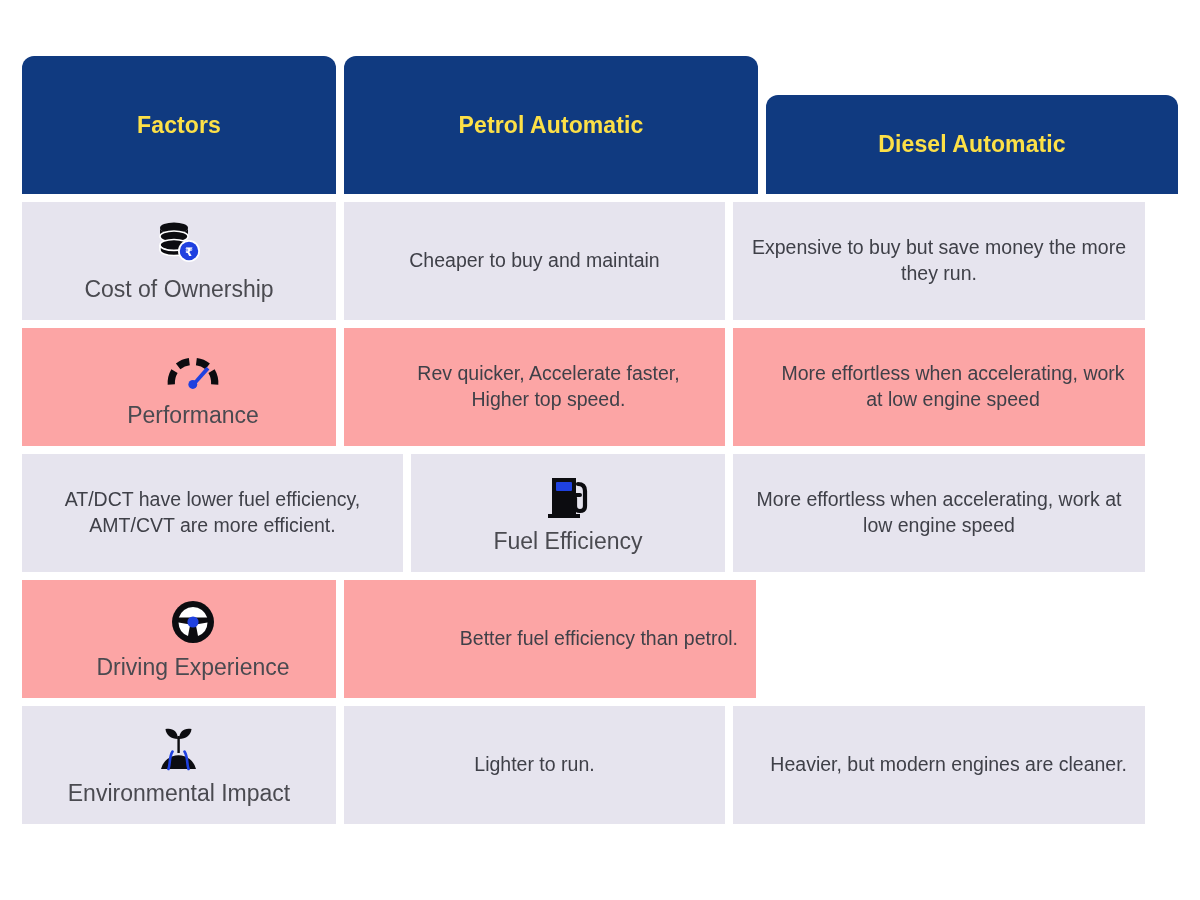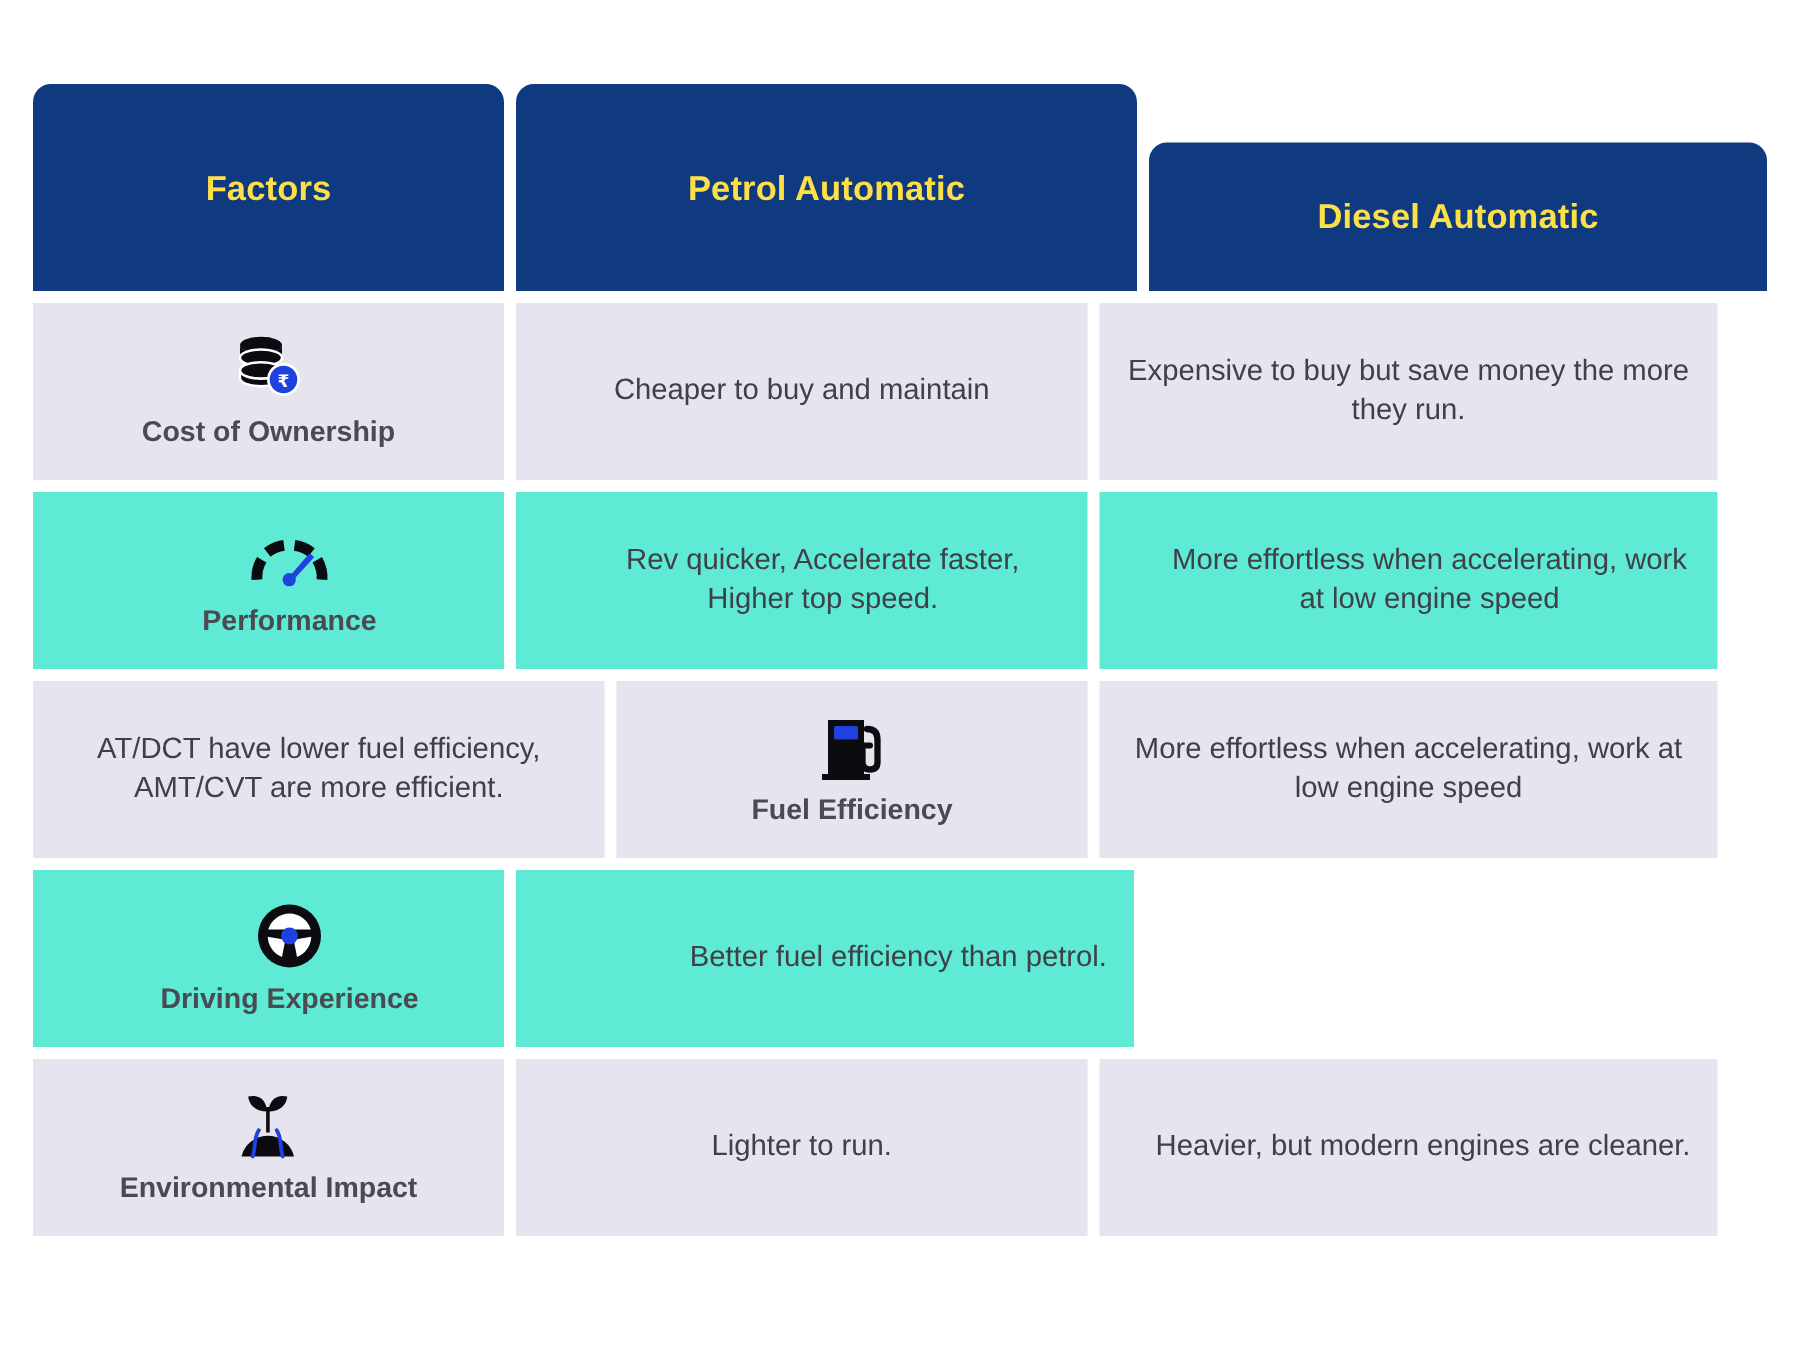--- a/index.html
+++ b/index.html
@@ -62,25 +62,25 @@
   .body-cell.col-factors {
     width: 314px;
     flex-direction: column;
     gap: 7px;
   }
   .body-cell.col-petrol { width: 381px; }
   .body-cell.col-diesel { width: 412px; justify-content: flex-end; }
 
   
   .tint-gray { background: #e6e4ee; }
-  .tint-blue { background: #5eead4; padding-left: 28px; }
+  .tint-blue { background: #fca5a5; padding-left: 28px; }
 
   .factor-label {
-    font-size: 19px;
-    font-weight: bold;
+    font-size: 23px;
+    font-weight: normal;
     color: #4a4a50;
     text-align: center;
     line-height: 1.2;
   }
 
   .cell-text {
     font-size: 19.5px;
     color: #3f4048;
     text-align: center;
     line-height: 1.33;

